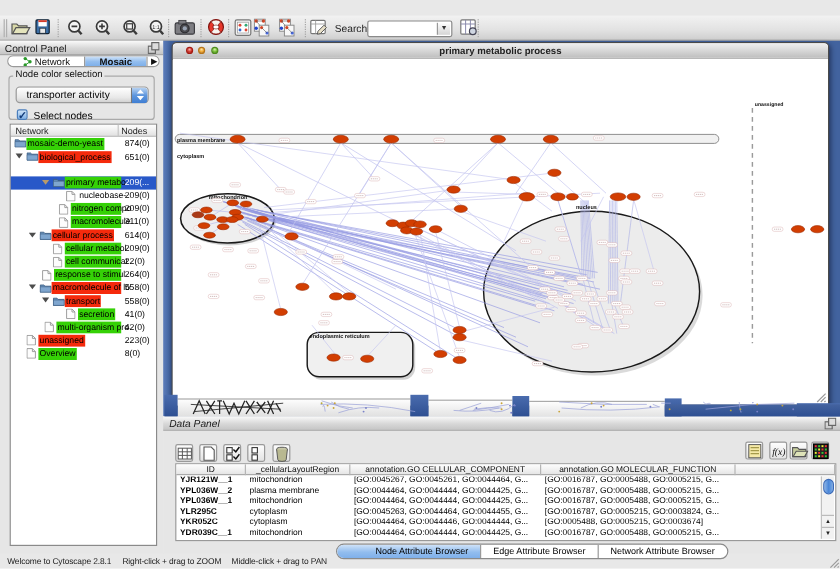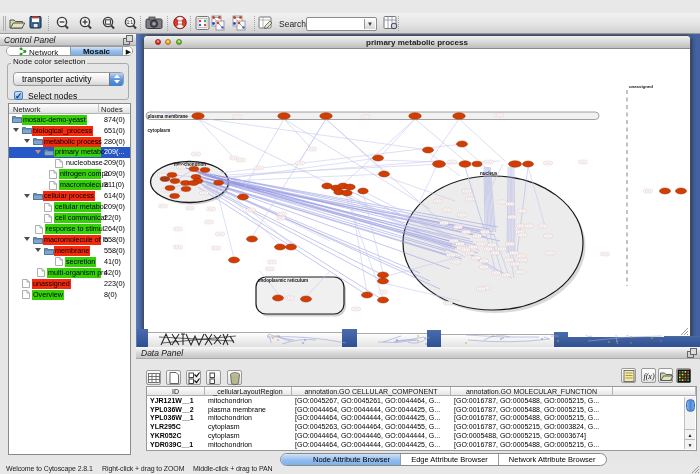--- a/index.html
+++ b/index.html
@@ -20,21 +20,21 @@
 #searchlbl{position:absolute;left:279px;top:6px;font-size:8.5px;color:#222;}
 #searchbox{position:absolute;left:306px;top:3.5px;width:71px;height:14px;
   background:#fff;border:1px solid #8a8a8a;border-radius:2px;}
 #searchbox .dd{position:absolute;right:1px;top:1px;bottom:1px;width:11px;
   background:linear-gradient(#fdfdfd,#d5d5d5);border-left:1px solid #999;
   font-size:6px;color:#333;text-align:center;line-height:11px;}
 
 #cp{left:0;top:34px;width:136px;height:427px;background:#e6e6e6;}
 #cph{position:absolute;left:0;top:0;width:136px;height:12px;
   background:linear-gradient(#fafafa,#d8d8d8 55%,#c6c6c6);
-  border-bottom:1px solid #a8a8a8;font-style:italic;}
+  border-bottom:1px solid #a8a8a8;}
 #cph span{position:absolute;left:4px;top:1px;font-size:8.5px;color:#1a1a1a;}
 #cptabs{position:absolute;left:6px;top:12px;width:127px;height:10px;
   background:#fff;border:1px solid #9a9a9a;border-radius:5px;overflow:hidden;}
 .cptab{position:absolute;top:0;height:100%;font-size:8px;color:#111;
   text-align:center;line-height:9px;}
 #grpbox{position:absolute;left:7px;top:29px;width:122px;height:37px;
   border:1px solid #aaa;border-radius:3px;}
 #grplbl{position:absolute;left:11px;top:23px;font-size:8px;color:#111;
   background:#e6e6e6;padding:0 2px;}
 #combo{position:absolute;left:13px;top:38px;width:111px;height:14px;
@@ -250,29 +250,20 @@
         </div>
         <div class="trow" style="top:21.13px;">
           <div class="tarrow" style="left:4.0px;border-top-color:#4d4d4d;"></div>
           <svg style="position:absolute;left:13px;top:1.2px" width="10" height="8" viewBox="0 0 10 8">
             <path d="M0.5 1.5 l3 0 1 1 5 0 0 5 -9 0z" fill="#6b96c2" stroke="#3a5a80" stroke-width="0.7"></path>
             <path d="M0.5 3 l9 0 0 4.5 -9 0z" fill="#7fa6cf" stroke="#3a5a80" stroke-width="0.5"></path>
           </svg>
           <div class="tlabel" style="left:23px;background:#f52a0c;max-width:69px;">biological_process</div>
           <div class="tcount" style="">651(0)</div>
         </div>
-        <div class="trow" style="top:32.06px;">
-          <div class="tarrow" style="left:15.0px;border-top-color:#4d4d4d;"></div>
-          <svg style="position:absolute;left:24px;top:1.2px" width="10" height="8" viewBox="0 0 10 8">
-            <path d="M0.5 1.5 l3 0 1 1 5 0 0 5 -9 0z" fill="#6b96c2" stroke="#3a5a80" stroke-width="0.7"></path>
-            <path d="M0.5 3 l9 0 0 4.5 -9 0z" fill="#7fa6cf" stroke="#3a5a80" stroke-width="0.5"></path>
-          </svg>
-          <div class="tlabel" style="left:34px;background:#f52a0c;max-width:58px;">metabolic process</div>
-          <div class="tcount" style="">280(0)</div>
-        </div>
         <div class="trow" style="top:42.99px;background:#2858c8;">
           <div class="tarrow" style="left:26.0px;border-top-color:#b89a6a;"></div>
           <svg style="position:absolute;left:35px;top:1.2px" width="10" height="8" viewBox="0 0 10 8">
             <path d="M0.5 1.5 l3 0 1 1 5 0 0 5 -9 0z" fill="#6b96c2" stroke="#3a5a80" stroke-width="0.7"></path>
             <path d="M0.5 3 l9 0 0 4.5 -9 0z" fill="#7fa6cf" stroke="#3a5a80" stroke-width="0.5"></path>
           </svg>
           <div class="tlabel" style="left:45px;background:#35d106;max-width:47px;">primary metabo</div>
           <div class="tcount" style="color:#fff;">209(...</div>
         </div>
         <div class="trow" style="top:53.92px;">
@@ -340,21 +331,21 @@
           </svg>
           <div class="tlabel" style="left:34px;background:#f52a0c;max-width:58px;">macromolecule of lo</div>
           <div class="tcount" style="">558(0)</div>
         </div>
         <div class="trow" style="top:141.36px;">
           <div class="tarrow" style="left:26.0px;border-top-color:#4d4d4d;"></div>
           <svg style="position:absolute;left:35px;top:1.2px" width="10" height="8" viewBox="0 0 10 8">
             <path d="M0.5 1.5 l3 0 1 1 5 0 0 5 -9 0z" fill="#6b96c2" stroke="#3a5a80" stroke-width="0.7"></path>
             <path d="M0.5 3 l9 0 0 4.5 -9 0z" fill="#7fa6cf" stroke="#3a5a80" stroke-width="0.5"></path>
           </svg>
-          <div class="tlabel" style="left:45px;background:#f52a0c;max-width:47px;">membrane</div>
+          <div class="tlabel" style="left:45px;background:#f52a0c;max-width:47px;">transport</div>
           <div class="tcount" style="">558(0)</div>
         </div>
         <div class="trow" style="top:152.29px;">
           <svg style="position:absolute;left:46px;top:1px" width="8" height="9" viewBox="0 0 8 9">
             <path d="M0.5 0.5 l4.5 0 2.5 2.5 0 5.5 -7 0z" fill="#fdfdfd" stroke="#9a9a9a" stroke-width="0.8"></path>
             <path d="M5 0.5 l0 2.5 2.5 0" fill="none" stroke="#9a9a9a" stroke-width="0.8"></path>
           </svg>
           <div class="tlabel" style="left:56px;background:#35d106;max-width:36px;">secretion</div>
           <div class="tcount" style="">41(0)</div>
         </div>

